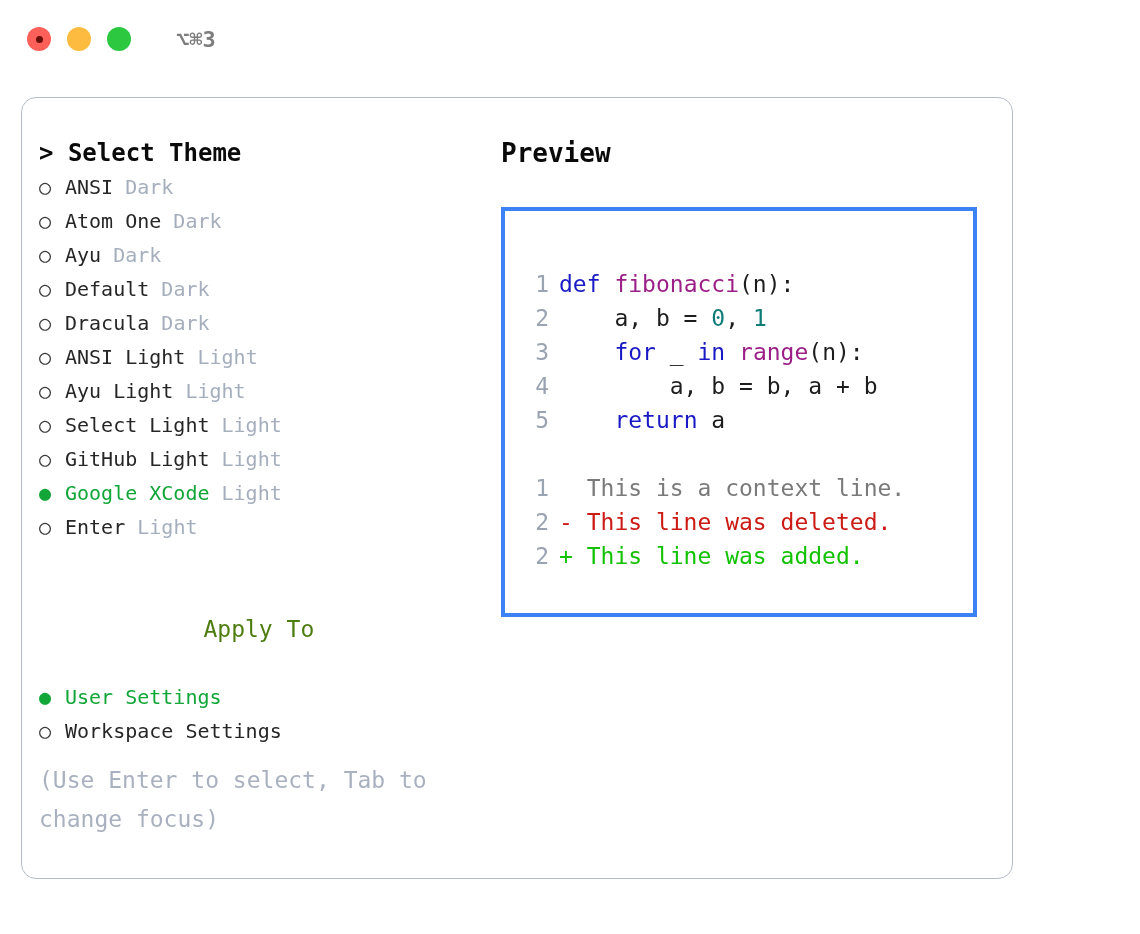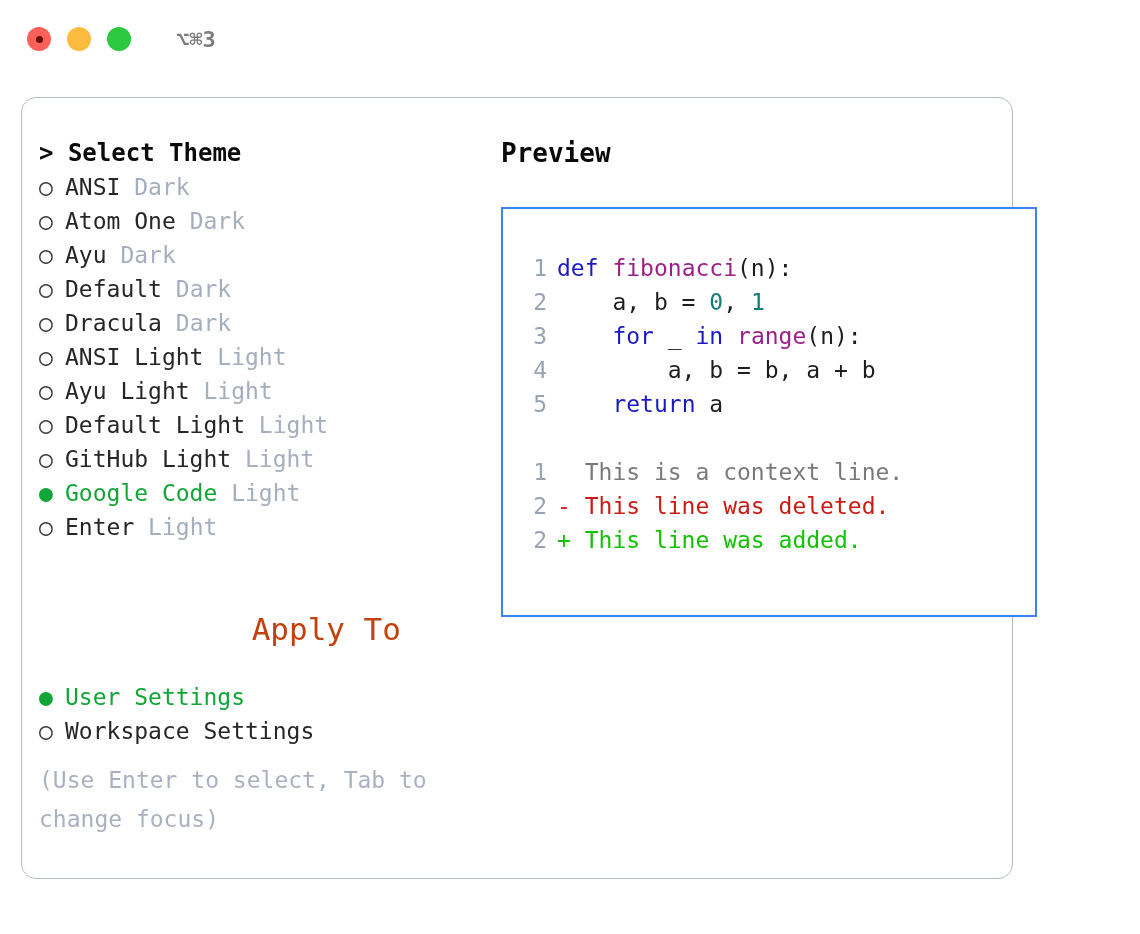--- a/index.html
+++ b/index.html
@@ -95,40 +95,40 @@
 
   .head-line {
     font-size: 24px;
     font-weight: bold;
     color: #0a0a0a;
     line-height: 34px;
     white-space: pre;
   }
 
   .opt-row {
-    font-size: 23px;
+    font-size: 20px;
     line-height: 34px;
     white-space: pre;
     color: #2b2b2b;
   }
   .marker {
     display: inline-block;
     width: 26px;
   }
   .marker.off { color: #3a3a3a; }
   .marker.on  { color: #11a637; }
   .opt-name        { color: #262626; }
   .opt-name.sel    { color: #11a637; }
   .opt-cat         { color: #a5aebd; }
 
   .section-head {
-    font-size: 31px;
-    line-height: 34px;
-    white-space: pre;
-    color: #c2410c;
+    font-size: 23px;
+    line-height: 34px;
+    white-space: pre;
+    color: #4d7c0f;
   }
 
   .spacer-row { height: 34px; }
 
   #hint {
     position: absolute;
     left: 17px;
     top: 663px;
     width: 420px;
     font-size: 23px;
@@ -145,26 +145,26 @@
   }
   #preview-title {
     font-size: 26px;
     font-weight: bold;
     color: #0a0a0a;
     line-height: 34px;
     white-space: pre;
   }
   #preview-box {
     margin-top: 37px;
-    width: 536px;
+    width: 476px;
     height: 410px;
-    border: 2px solid #3b82f6;
-    box-sizing: border-box;
-    background: #ffffff;
-    padding: 42px 0 0 18px;
+    border: 4px solid #3b82f6;
+    box-sizing: border-box;
+    background: #ffffff;
+    padding: 56px 0 0 18px;
   }
   .code-line {
     font-size: 23px;
     line-height: 34px;
     white-space: pre;
     color: #1d1d1d;
   }
   .ln {
     display: inline-block;
     width: 26px;
@@ -199,23 +199,23 @@
       <div id="left-col">
         <div class="head-line">&gt; Select Theme</div>
         <div id="theme-items">
             <div class="opt-row"><span class="marker off">○</span><span class="opt-name">ANSI</span><span class="opt-cat"> Dark</span></div>
             <div class="opt-row"><span class="marker off">○</span><span class="opt-name">Atom One</span><span class="opt-cat"> Dark</span></div>
             <div class="opt-row"><span class="marker off">○</span><span class="opt-name">Ayu</span><span class="opt-cat"> Dark</span></div>
             <div class="opt-row"><span class="marker off">○</span><span class="opt-name">Default</span><span class="opt-cat"> Dark</span></div>
             <div class="opt-row"><span class="marker off">○</span><span class="opt-name">Dracula</span><span class="opt-cat"> Dark</span></div>
             <div class="opt-row"><span class="marker off">○</span><span class="opt-name">ANSI Light</span><span class="opt-cat"> Light</span></div>
             <div class="opt-row"><span class="marker off">○</span><span class="opt-name">Ayu Light</span><span class="opt-cat"> Light</span></div>
-            <div class="opt-row"><span class="marker off">○</span><span class="opt-name">Default Light</span><span class="opt-cat"> Light</span></div>
+            <div class="opt-row"><span class="marker off">○</span><span class="opt-name">Select Light</span><span class="opt-cat"> Light</span></div>
             <div class="opt-row"><span class="marker off">○</span><span class="opt-name">GitHub Light</span><span class="opt-cat"> Light</span></div>
-            <div class="opt-row"><span class="marker on">●</span><span class="opt-name sel">Google Code</span><span class="opt-cat"> Light</span></div>
+            <div class="opt-row"><span class="marker on">●</span><span class="opt-name sel">Google XCode</span><span class="opt-cat"> Light</span></div>
             <div class="opt-row"><span class="marker off">○</span><span class="opt-name">Enter</span><span class="opt-cat"> Light</span></div>
           </div>
         <div class="spacer-row"></div>
         <div class="section-head">
           <span class="marker off"> </span><span>Apply To</span>
         </div>
         <div id="apply-items">
             <div class="opt-row"><span class="marker on">●</span><span class="opt-name sel">User Settings</span></div>
             <div class="opt-row"><span class="marker off">○</span><span class="opt-name">Workspace Settings</span></div>
           </div>

